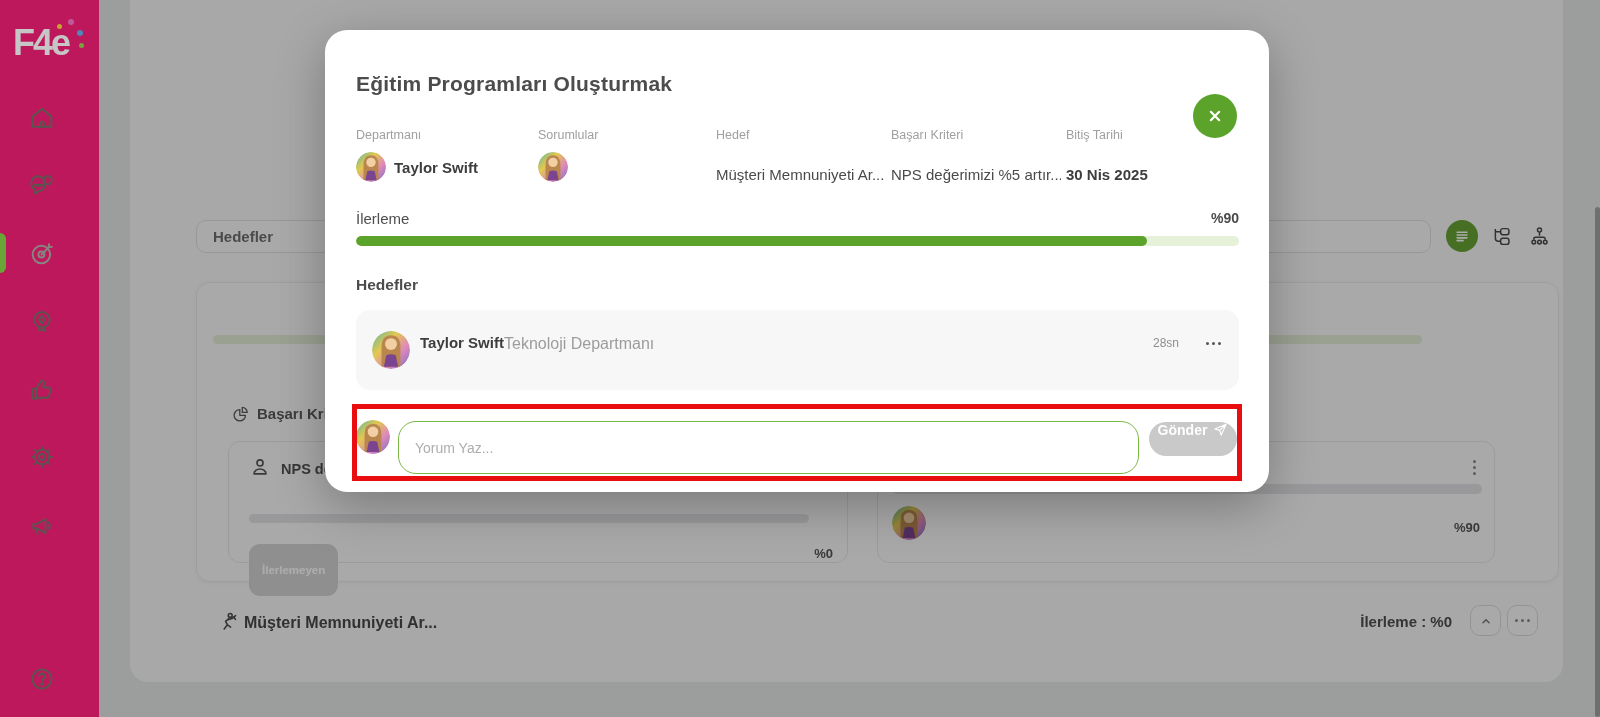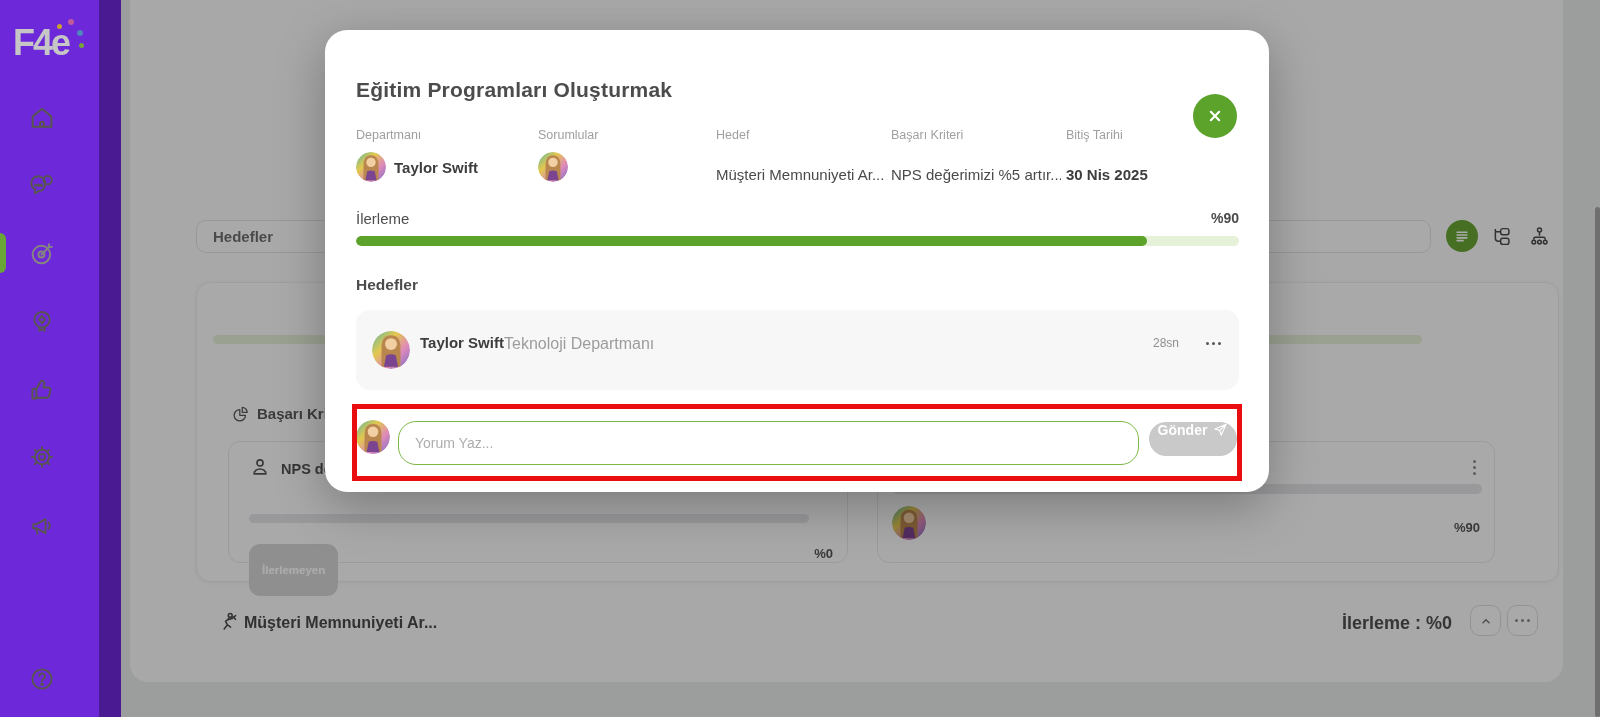--- a/index.html
+++ b/index.html
@@ -2,38 +2,38 @@
 <html><head>
 <meta charset="utf-8">
 <style>
   * { margin:0; padding:0; box-sizing:border-box; }
   html,body { width:1600px; height:717px; }
   body { font-family:"Liberation Sans","DejaVu Sans",sans-serif; background:#e9eaea; overflow:hidden; }
   .screen { position:relative; width:1600px; height:717px; overflow:hidden; }
   .abs { position:absolute; }
 
   
-  .sidebar { left:0; top:0; width:121px; height:717px; background:#6d28d9; z-index:2; }
+  .sidebar { left:0; top:0; width:99px; height:717px; background:#be185d; z-index:2; }
   .logo { left:13px; top:22px; width:80px; height:46px; color:#c6c6c6; font-size:36px; font-weight:700; letter-spacing:-2px; }
   .logo .dot { position:absolute; border-radius:50%; }
   .nav-ic { left:28px; width:28px; height:28px; color:#58564f; cursor:pointer; }
   .nav-ic.active { color:#87857f; }
   .active-pill { left:0; top:233px; width:6px; height:40px; background:#6aa637; border-radius:0 6px 6px 0; }
   .nav-ic svg, .icon svg { width:100%; height:100%; display:block; }
 
   
   .content { left:99px; top:0; width:1501px; height:717px; background:#e9eaea; z-index:1; }
   .page-card { left:31px; top:-30px; width:1433px; height:712px; background:#fbfbfb; border-radius:18px; }
   .hedefler-bar { left:66px; top:250px; width:1235px; height:33px; background:#fdfdfd; border:1px solid #e2e2e2; border-radius:10px; display:flex; align-items:center; padding-left:16px; color:#6f6f6f; font-size:15px; font-weight:700; }
   .view-btn { top:250px; width:32px; height:32px; border-radius:50%; display:flex; align-items:center; justify-content:center; color:#4a4a4a; cursor:pointer; }
   .view-btn.green { background:#6aa637; color:#fff; }
   .goal-card { left:66px; top:312px; width:1363px; height:300px; background:#fdfdfd; border:1px solid #ececec; border-radius:14px; box-shadow:0 1px 5px rgba(0,0,0,.05); }
   .goal-title { left:47px; top:331px; font-size:16px; font-weight:600; color:#4a4a4a; white-space:nowrap; width:1080px; overflow:hidden; }
   .goal-ic { left:19px; top:328px; width:22px; height:22px; color:#4c4c4c; }
-  .g-progress-label { top:330px; right:106px; font-size:18px; font-weight:700; color:#4f4f4f; }
+  .g-progress-label { top:330px; right:106px; font-size:15px; font-weight:700; color:#4f4f4f; }
   .round-btn { top:322px; width:31px; height:31px; border:1px solid #dcdcdc; border-radius:10px; background:#fdfdfd; display:flex; align-items:center; justify-content:center; color:#777; cursor:pointer; }
   .track { background:#e4e5e7; border-radius:5px; overflow:hidden; }
   .track.green-light { background:#e6f1d9; }
   .fill { height:100%; border-radius:5px; }
   .crit-row { left:35px; top:122px; display:flex; align-items:center; gap:8px; color:#5a5a5a; font-size:15px; font-weight:600; }
   .crit-row .icon { width:17px; height:17px; color:#5a5a5a; }
   .kr-card { top:158px; height:122px; background:#fdfdfd; border:1px solid #e8e8e8; border-radius:12px; }
   .kr-title { font-size:14.5px; font-weight:600; color:#525252; white-space:nowrap; }
   .badge { position:absolute; left:20px; top:102px; background:#d6d6d6; color:#ffffff; font-size:11.5px; font-weight:700; padding:20px 13px; border-radius:11px; text-shadow:0 0 1px rgba(255,255,255,.5); }
   .pct { position:absolute; font-size:13px; font-weight:700; color:#565656; }
@@ -41,37 +41,37 @@
   .kdots i, .hdots i { width:3px; height:3px; border-radius:50%; background:#8a8a8a; display:block; }
   .hdots { display:flex; gap:3px; align-items:center; cursor:pointer; }
   .avatar { border-radius:50%; display:block; }
 
   
   .overlay { left:99px; top:0; width:1501px; height:717px; background:rgba(0,0,0,.33); z-index:5; }
   .scroll-strip { left:1595px; top:207px; width:5px; height:510px; background:#6f6f6f; border-radius:3px; z-index:6; }
 
   
   .modal { left:325px; top:30px; width:944px; height:462px; background:#ffffff; border-radius:22px; box-shadow:0 14px 50px rgba(0,0,0,.28); z-index:10; }
-  .m-title { left:31px; top:48px; font-size:21px; font-weight:700; color:#4c4c4c; letter-spacing:.2px; }
+  .m-title { left:31px; top:42px; font-size:21px; font-weight:700; color:#4c4c4c; letter-spacing:.2px; }
   .checkin-btn { left:720px; top:62px; width:124px; height:40px; border:1.5px solid #5fa32d; border-radius:20px; background:#fff; color:#5fa32d; font-size:14px; font-weight:700; display:flex; align-items:center; justify-content:center; cursor:pointer; }
   .close-btn { left:868px; top:64px; width:44px; height:44px; border-radius:50%; background:#5ca32c; display:flex; align-items:center; justify-content:center; cursor:pointer; color:#fff; }
   .f-label { top:98px; font-size:12.5px; color:#9f9f9f; }
   .f-value { top:136px; font-size:15px; color:#4a4a4a; white-space:nowrap; }
   .f-value.strong { font-weight:600; color:#3d3d3d; }
   .prog-label { left:31px; top:180px; font-size:15px; color:#4e4e4e; }
   .prog-value { top:180px; right:30px; font-size:14px; font-weight:600; color:#4a4a4a; }
   .m-bar { left:31px; top:206px; width:883px; height:10px; }
   .m-bar .fill { background:#5ca32c; }
   .comments-h { left:31px; top:246px; font-size:15.5px; font-weight:600; color:#4c4c4c; }
   .comment-card { left:31px; top:280px; width:883px; height:80px; background:#f7f7f7; border-radius:14px; }
   .c-name { left:64px; top:24px; font-size:15px; font-weight:700; color:#3d3d3d; }
   .c-dept { left:148px; top:25px; font-size:16px; color:#9c9c9c; }
   .c-time { top:26px; right:60px; font-size:12px; color:#8e8e8e; }
   .composer-avatar { left:31px; top:390px; }
-  .comment-input { left:73px; top:391px; width:741px; height:44px; border:1.5px solid #7cb844; border-radius:18px; padding:0 16px; font-size:14px; color:#555; outline:none; background:#fff; font-family:"Liberation Sans","DejaVu Sans",sans-serif; }
+  .comment-input { left:73px; top:391px; width:741px; height:53px; border:1.5px solid #7cb844; border-radius:18px; padding:0 16px; font-size:14px; color:#555; outline:none; background:#fff; font-family:"Liberation Sans","DejaVu Sans",sans-serif; }
   .comment-input::placeholder { color:#adadad; }
   .send-btn { left:824px; top:392px; width:88px; height:34px; background:#c9c9c9; border:none; border-radius:17px; color:#fff; font-size:14px; font-weight:700; display:flex; justify-content:center; gap:6px; cursor:pointer; }
   .send-btn svg { width:15px; height:15px; }
 
   
   .red-box { left:352px; top:404px; width:890px; height:77px; border:5px solid #ea0d0f; z-index:20; pointer-events:none; }
 </style>
 </head>
 <body>
 

